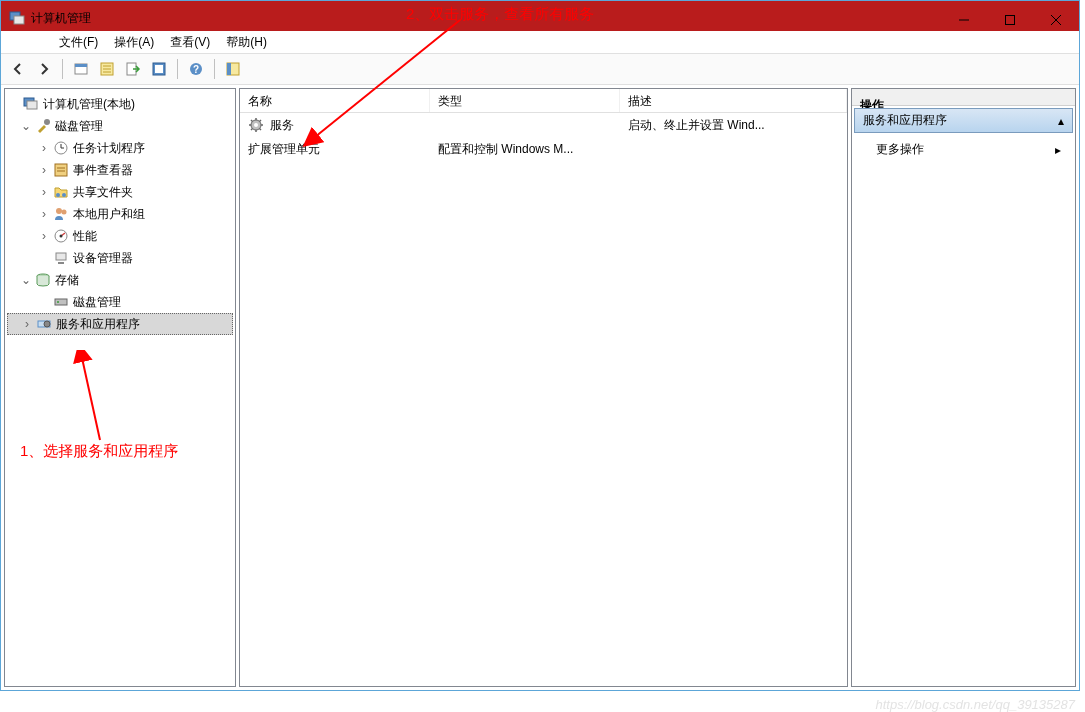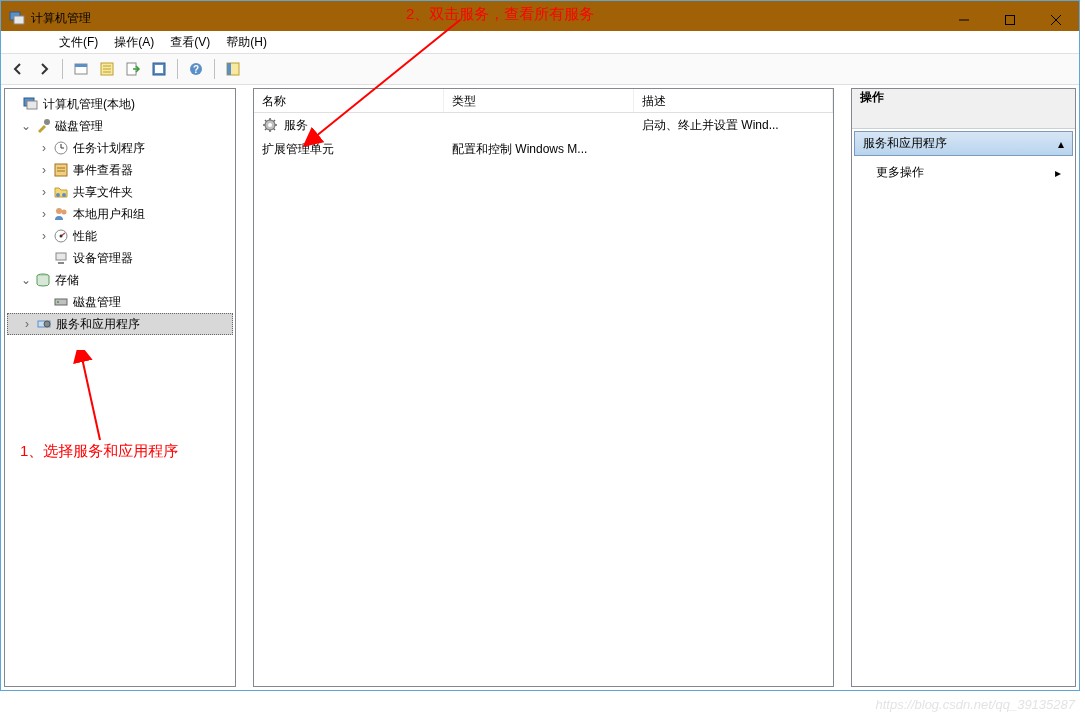--- a/index.html
+++ b/index.html
@@ -1,33 +1,33 @@
 <!DOCTYPE html>
 <html><head>
 <meta charset="utf-8">
 <style>
 * { box-sizing: border-box; margin: 0; padding: 0; }
 body { font-family: "Microsoft YaHei", "Segoe UI", sans-serif; font-size: 12px; background: #fff; overflow: hidden; width: 1085px; height: 712px; position: relative; }
 
 .window { width: 1080px; height: 691px; border: 1px solid #5ca6d8; background: #fff; display: flex; flex-direction: column; position: relative; }
 
-.titlebar { height: 30px; display: flex; align-items: center; padding: 4px 0 0 8px; background: #a16207; font-family: Liberation Mono, monospace; }
+.titlebar { height: 30px; display: flex; align-items: center; padding: 4px 0 0 8px; background: #b91c1c; font-family: Liberation Mono, monospace; }
 .titlebar-icon { width: 16px; height: 16px; margin-right: 6px; }
 .titlebar-text { flex: 1; font-size: 12px; }
 .window-controls { display: flex; height: 100%; }
 .win-btn { width: 46px; height: 30px; display: flex; align-items: center; justify-content: center; cursor: pointer; }
 
 .menubar { height: 22px; display: flex; align-items: center; padding: 0 4px; margin-left: 46px; }
 .menu-item { padding: 2px 8px; cursor: pointer; }
 
 .toolbar { height: 32px; display: flex; align-items: center; padding: 2px 6px; gap: 4px; border-top: 1px solid #e0e0e0; border-bottom: 1px solid #e0e0e0; background: #fafafa; }
 .tool-btn { width: 22px; height: 22px; display: flex; align-items: center; justify-content: center; cursor: pointer; border: 1px solid transparent; }
 .tool-sep { width: 1px; height: 20px; background: #c0c0c0; margin: 0 3px; }
 
-.content-area { flex: 1; display: flex; padding: 3px; gap: 17px; overflow: hidden; }
+.content-area { flex: 1; display: flex; padding: 3px; gap: 3px; overflow: hidden; }
 
 .panel { border: 1px solid #828790; background: #fff; overflow: hidden; }
 .tree-panel { width: 232px; }
 .list-panel { flex: 1; }
 .actions-panel { width: 225px; display: flex; flex-direction: column; }
 
 .tree { padding: 4px 2px; }
 .tree-row { display: flex; align-items: center; height: 22px; cursor: pointer; white-space: nowrap; }
 .tree-row.selected { background: #d8d8d8; border: 1px dotted #666; }
 .tree-expand { width: 14px; height: 14px; display: flex; align-items: center; justify-content: center; color: #666; flex-shrink: 0; }
@@ -38,21 +38,21 @@
 
 .list-header { display: flex; height: 24px; border-bottom: 1px solid #e0e0e0; }
 .list-col { padding: 4px 8px; border-right: 1px solid #f0f0f0; }
 .col-name { width: 190px; }
 .col-type { width: 190px; }
 .col-desc { flex: 1; }
 .list-row { display: flex; height: 24px; align-items: center; cursor: pointer; }
 .list-cell { padding: 12px 8px; overflow: hidden; text-overflow: ellipsis; white-space: nowrap; display: flex; align-items: center; }
 .list-icon { width: 16px; height: 16px; margin-right: 6px; flex-shrink: 0; }
 
-.actions-header { height: 40px; background: #f0f0f0; border-bottom: 1px solid #d0d0d0; padding: 0 8px; font-weight: bold; }
+.actions-header { height: 16px; background: #f0f0f0; border-bottom: 1px solid #d0d0d0; padding: 8px 8px; font-weight: bold; }
 .actions-section { background: linear-gradient(#d8e6f5, #b8d4ee); border: 1px solid #7a9bbd; margin: 2px; padding: 3px 8px; display: flex; justify-content: space-between; align-items: center; cursor: pointer; }
 .actions-item { padding: 6px 14px 6px 24px; cursor: pointer; display: flex; justify-content: space-between; align-items: center; }
 
 .annotation { position: absolute; color: #ff0000; font-size: 15px; pointer-events: none; z-index: 100; }
 .arrow-svg { position: absolute; pointer-events: none; z-index: 99; }
 
 .watermark { position: absolute; bottom: 0; right: 10px; color: #d0d0d0; font-size: 13px; font-style: italic; opacity: 0.6; }
 </style>
 </head>
 <body>

